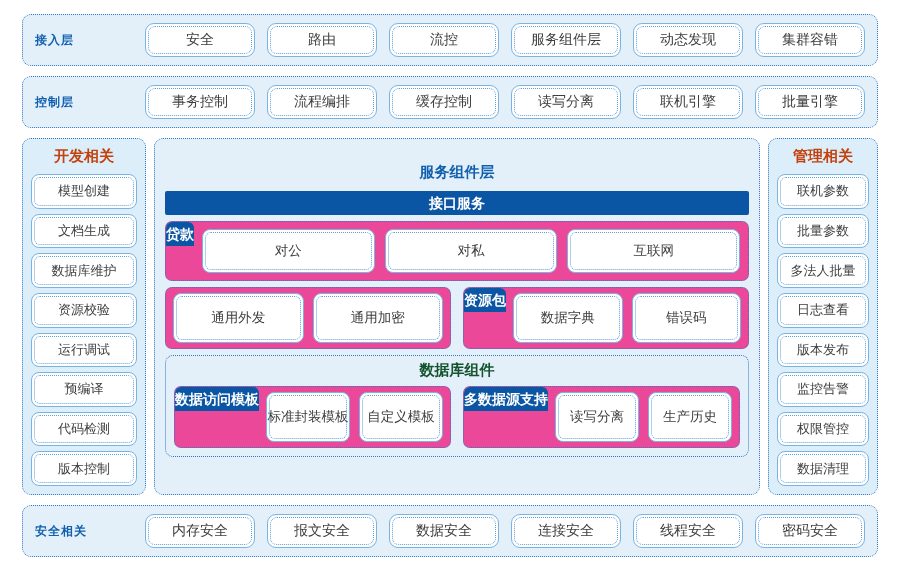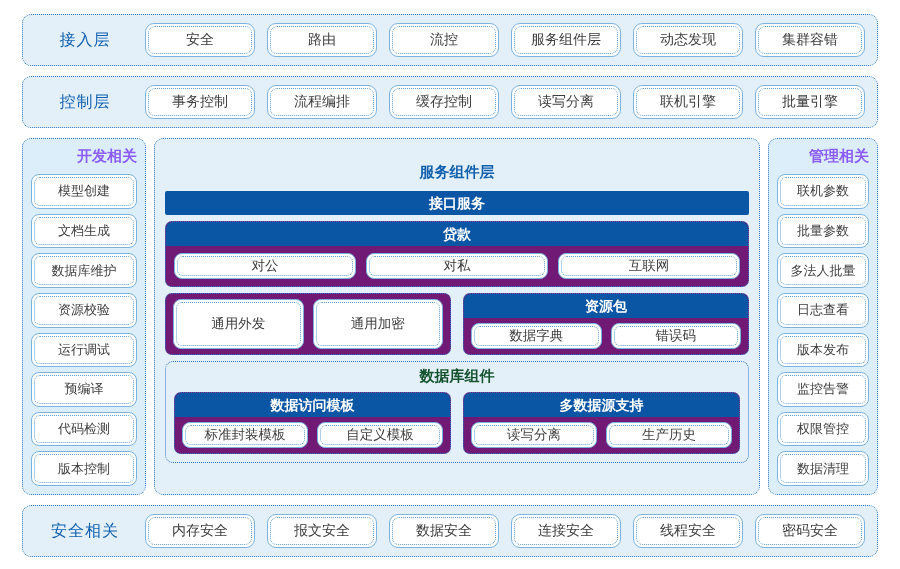--- a/index.html
+++ b/index.html
@@ -27,25 +27,25 @@
     border: 1px dotted #2f78c4;
     border-radius: 9px;
     display: flex;
     align-items: center;
     padding: 8px 12px;
     gap: 10px;
   }
 
   .band-label {
     color: #1160ae;
-    font-weight: normal;
-    font-size: 16px;
+    font-weight: bold;
+    font-size: 12px;
     letter-spacing: 1px;
     width: 100px;
-    text-align: center;
+    text-align: left;
     flex: none;
   }
 
   .band-items {
     flex: 1;
     display: flex;
     gap: 12px;
   }
 
   
@@ -86,24 +86,24 @@
     width: 124px;
     flex: none;
     padding: 7px 8px 8px 8px;
     display: flex;
     flex-direction: column;
     gap: 5px;
   }
   .sidecol.right { width: 110px; }
 
   .sidecol-title {
-    color: #8b5cf6;
+    color: #c2410c;
     font-weight: bold;
     font-size: 15px;
-    text-align: right;
+    text-align: center;
     padding: 1px 0 3px 0;
     flex: none;
   }
 
   .side-item {
     background: #ffffff;
     border: 1px solid #7ab3e0;
     border-radius: 8px;
     flex: 1;
     min-height: 0;
@@ -152,25 +152,25 @@
     font-weight: bold;
     font-size: 14px;
     text-align: center;
     line-height: 24px;
     height: 24px;
     flex: none;
   }
 
   
   .card {
-    background: #701a75;
+    background: #ec4899;
     border: 1px dotted #2f78c4;
     border-radius: 7px;
     display: flex;
-    flex-direction: column;
+    flex-direction: row;
     overflow: hidden;
   }
   .card-head {
     background: #0b56a4;
     color: #ffffff;
     font-weight: bold;
     font-size: 14px;
     text-align: center;
     line-height: 24px;
     height: 24px;

